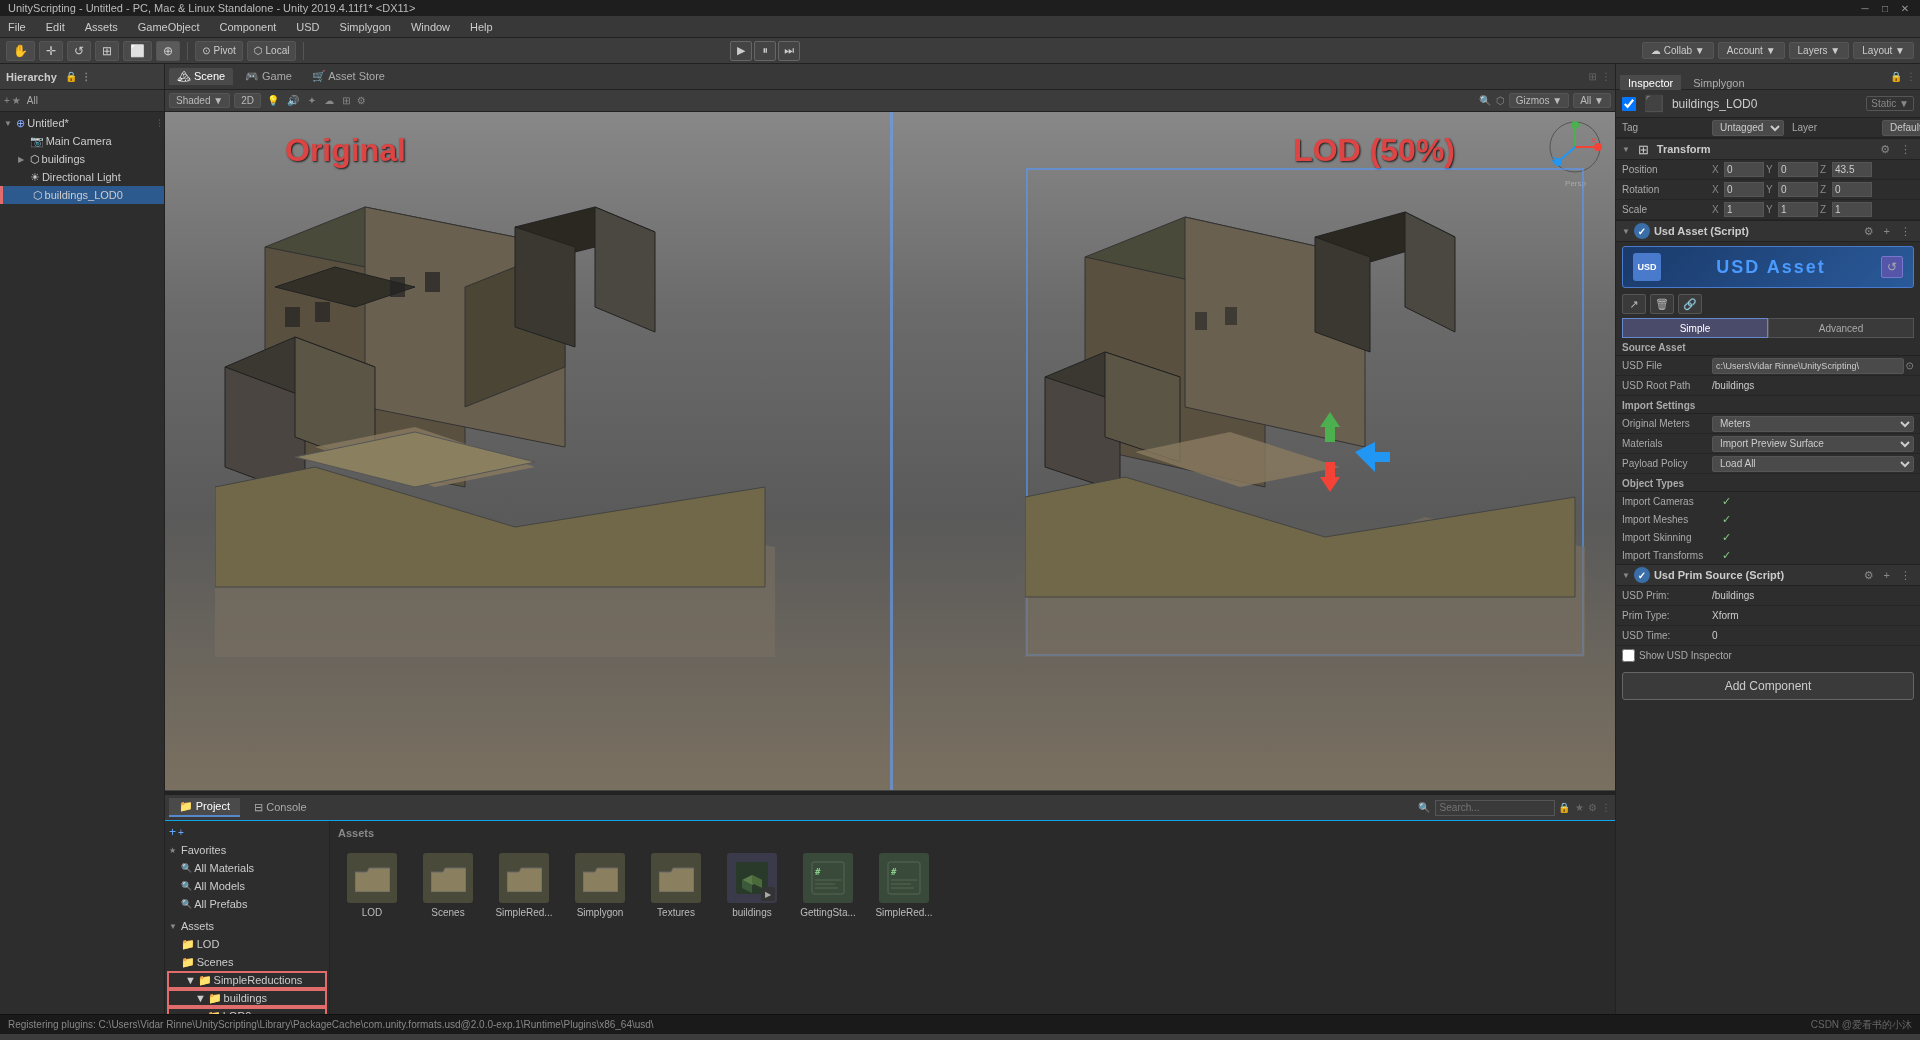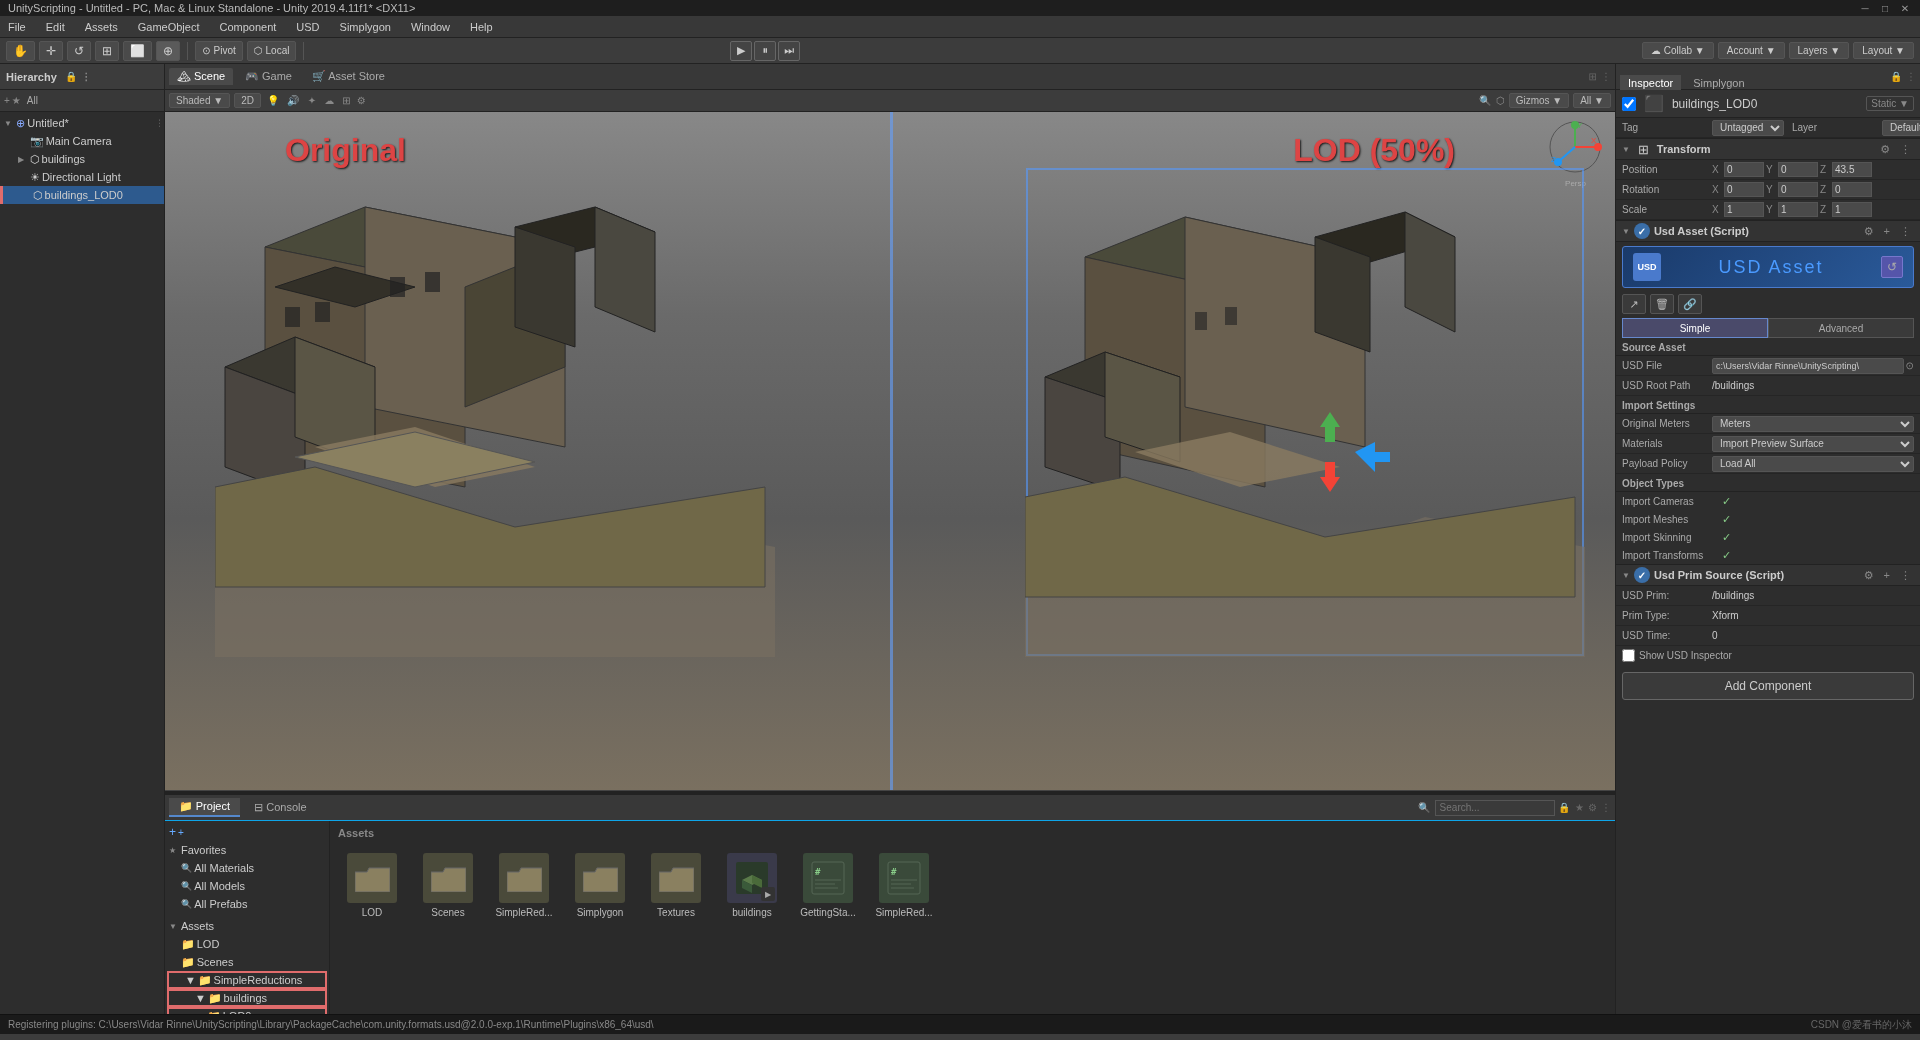--- a/index.html
+++ b/index.html
@@ -470,21 +470,21 @@
       display: flex;
       align-items: center;
       justify-content: center;
       font-size: 9px;
       color: #fff;
       font-weight: bold;
     }
     .usd-title {
       font-size: 18px;
       color: #4a9aff;
-      font-weight: normal;
+      font-weight: bold;
       letter-spacing: 2px;
     }
     .usd-refresh {
       width: 22px;
       height: 22px;
       background: #5555aa;
       border: 1px solid #7777cc;
       border-radius: 2px;
       display: flex;
       align-items: center;

